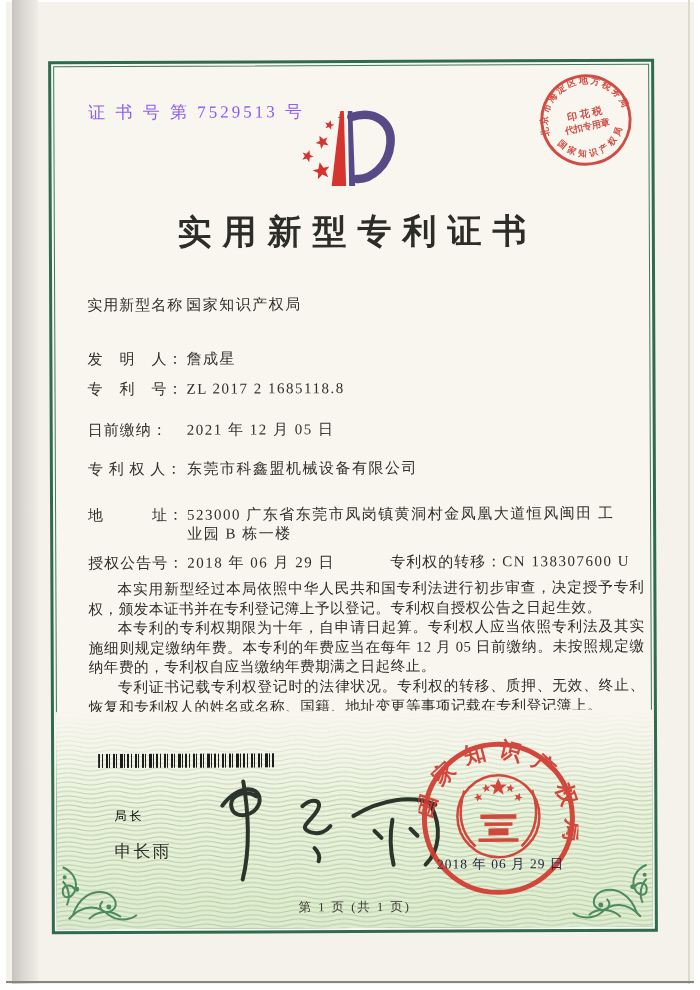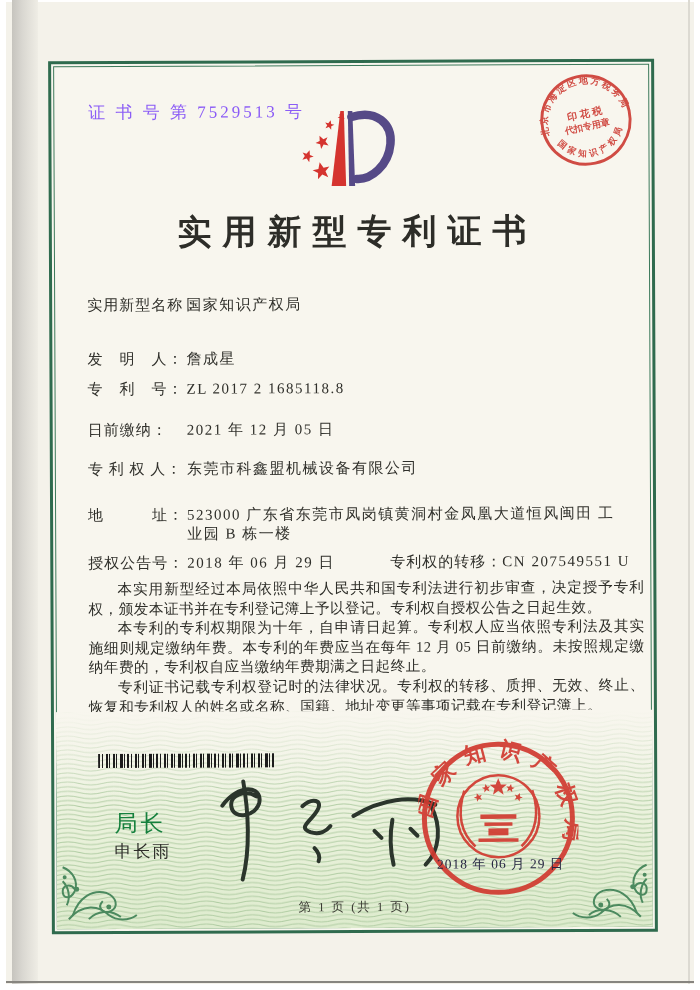--- a/index.html
+++ b/index.html
@@ -46,21 +46,21 @@
   .band-fade { position:absolute; left:2px; right:2px; top:648px; height:90px;
                background:linear-gradient(#f8f6ee 0%, rgba(248,246,238,0) 100%); pointer-events:none; }
 
   .barcode { position:absolute; left:44px; top:690px; width:177px; height:14px;
              background:repeating-linear-gradient(90deg,
                #1c1c1c 0 2px, rgba(0,0,0,0) 2px 3.5px,
                #1c1c1c 3.5px 4.5px, rgba(0,0,0,0) 4.5px 7.5px,
                #1c1c1c 7.5px 10px, rgba(0,0,0,0) 10px 11px,
                #1c1c1c 11px 12px, rgba(0,0,0,0) 12px 14.5px); }
 
-  .director-title { position:absolute; left:60px; top:744px; font-size:23px; color:#15803d;
+  .director-title { position:absolute; left:60px; top:744px; font-size:12px; color:#000000;
                     font-family:Liberation Mono, monospace; letter-spacing:3px; }
   .director-name  { position:absolute; left:60px; top:776px; font-size:17px; color:#2e2e2a;
                     font-family:Liberation Serif, serif; letter-spacing:2px; }
 
   .signature { position:absolute; left:152px; top:712px; }
 
   .seal { position:absolute; left:364px; top:676px; opacity:.92; }
   .seal-date { position:absolute; left:366px; top:793px; width:160px; text-align:center;
                font-size:13.5px; color:#262642; letter-spacing:1px; z-index:5; }
 
@@ -135,21 +135,21 @@
     </div>
     <div class="field-row r5">
       <span class="lbl">专 利 权 人：</span><span class="val">东莞市科鑫盟机械设备有限公司</span>
     </div>
     <div class="field-row row-addr r6">
       <span class="lbl">地　　　址：</span><span class="val">523000 广东省东莞市凤岗镇黄洞村金凤凰大道恒风闽田 工业园 B 栋一楼</span>
     </div>
     <div class="field-row r7">
       <span class="lbl">授权公告号：</span><span class="val">2018 年 06 月 29 日</span>
       <span class="grant-no">
-        <span>专利权的转移：</span><span class="val">CN 207549551 U</span>
+        <span>专利权的转移：</span><span class="val">CN 138307600 U</span>
       </span>
     </div>
 
     <div class="paras">
       <p>本实用新型经过本局依照中华人民共和国专利法进行初步审查，决定授予专利权，颁发本证书并在专利登记簿上予以登记。专利权自授权公告之日起生效。</p>
       <p>本专利的专利权期限为十年，自申请日起算。专利权人应当依照专利法及其实施细则规定缴纳年费。本专利的年费应当在每年 12 月 05 日前缴纳。未按照规定缴纳年费的，专利权自应当缴纳年费期满之日起终止。</p>
       <p>专利证书记载专利权登记时的法律状况。专利权的转移、质押、无效、终止、恢复和专利权人的姓名或名称、国籍、地址变更等事项记载在专利登记簿上。</p>
     </div>
 
     <div class="band">

